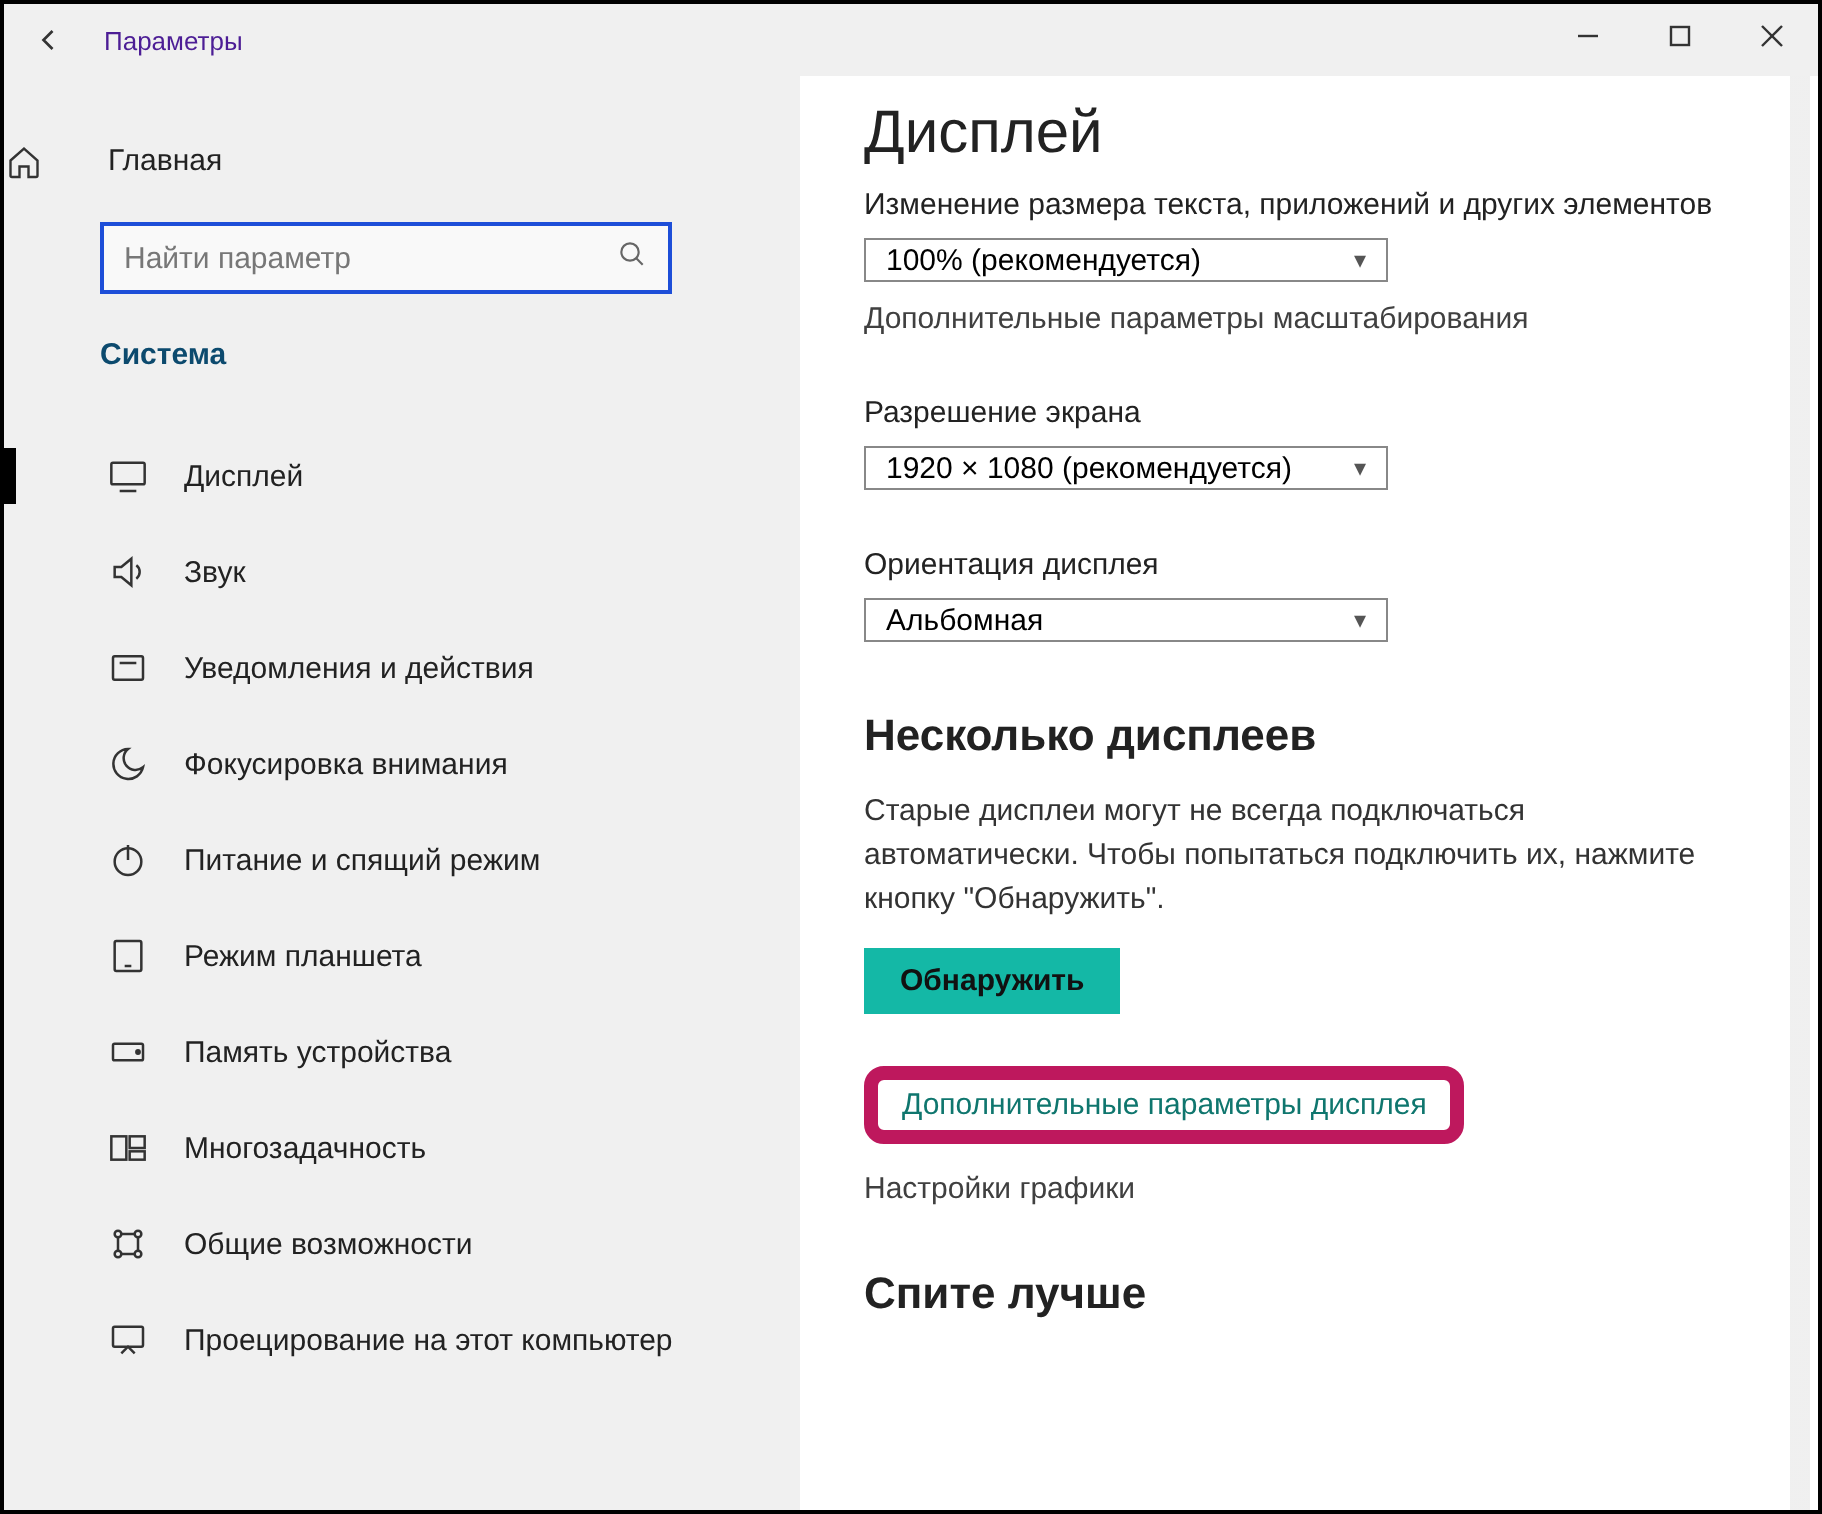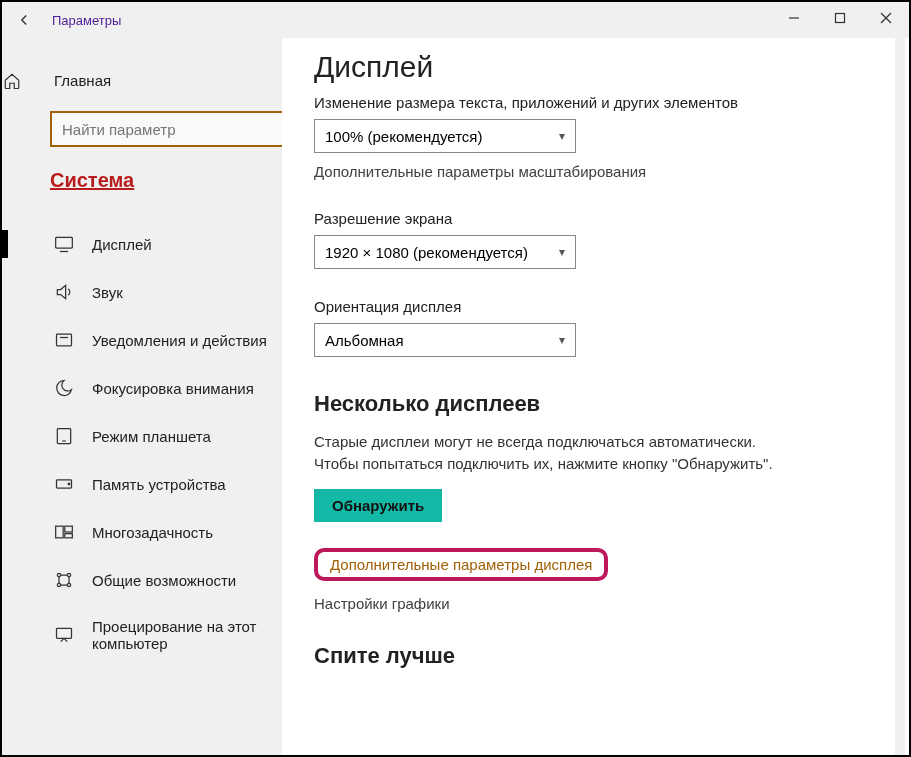--- a/index.html
+++ b/index.html
@@ -20,40 +20,40 @@
   .win-controls { position: absolute; right: 0; top: 0; display: flex; }
   .win-btn {
     width: 46px; height: 32px; display: flex; align-items: center; justify-content: center;
     cursor: pointer;
   }
 
   .body {
     display: flex; height: calc(100% - 36px);
   }
   .sidebar {
-    width: 280px; background: #f0f0f0; padding: 28px 0 0 0;
+    width: 398px; background: #f0f0f0; padding: 28px 0 0 0;
     overflow: hidden;
   }
   .home-row {
     display: flex; align-items: center; gap: 18px;
     padding: 6px 0 6px 52px; font-size: 15px; color: #222; cursor: pointer;
   }
   .home-row .icon { position: absolute; left: 0; }
   .search-wrap { padding: 16px 18px 0 48px; }
   .search-box {
-    width: 286px; height: 36px; border: 2px solid #a16207; background: #f9f9f9;
+    width: 286px; height: 36px; border: 2px solid #1d4ed8; background: #f9f9f9;
     display: flex; align-items: center; padding: 0 10px; justify-content: space-between;
   }
   .search-box input {
     border: none; outline: none; background: transparent; font-size: 15px;
     color: #555; width: 100%;
   }
   .search-box input::placeholder { color: #777; }
   .section-title {
-    padding: 22px 0 10px 48px; font-size: 20px; font-weight: 600; color: #b91c1c; text-decoration: underline;
+    padding: 22px 0 10px 48px; font-size: 15px; font-weight: 600; color: #0c4a6e;
   }
   .nav { list-style: none; margin-top: 18px; }
   .nav li {
     display: flex; align-items: center; gap: 18px;
     padding: 14px 0 14px 52px; font-size: 15px; color: #222; cursor: pointer;
     position: relative;
   }
   .nav li.selected::before {
     content: ""; position: absolute; left: 0; top: 10px; bottom: 10px;
     width: 6px; background: #000;
@@ -65,35 +65,35 @@
   .main {
     flex: 1; background: #fff; padding: 12px 40px 0 32px; overflow: hidden; position: relative;
   }
   .main::after {
     content: ""; position: absolute; right: 4px; top: 0; bottom: 0; width: 10px;
     background: linear-gradient(#ccc,#ccc); opacity: 0.3;
   }
   .h1 { font-size: 30px; font-weight: 300; color: #222; margin-bottom: 10px; }
   .label { font-size: 15px; color: #222; margin-top: 29px; margin-bottom: 8px; }
   .dropdown {
-    width: 262px; height: 34px; border: 1px solid #888; background: #fff;
+    width: 262px; height: 22px; border: 1px solid #888; background: #fff;
     display: flex; align-items: center; justify-content: space-between;
     padding: 0 10px; font-size: 15px; cursor: pointer;
   }
   .link { color: #404040; font-size: 15px; margin-top: 10px; cursor: pointer; display: inline-block; }
   .h2 { font-size: 22px; font-weight: 700; color: #222; margin-top: 34px; margin-bottom: 14px; }
   .para { font-size: 15px; color: #333; line-height: 1.45; max-width: 460px; }
   .btn {
     display: inline-block; background: #14b8a6; border: none;
     padding: 8px 18px; font-size: 15px; margin-top: 14px; cursor: pointer; color: #111; font-weight: bold;
   }
   .highlighted-link {
     display: inline-block;
-    border: 4px solid #be185d; border-radius: 10px;
-    padding: 4px 12px; margin-top: 26px; color: #a16207; font-size: 15px; cursor: pointer;
+    border: 7px solid #be185d; border-radius: 10px;
+    padding: 4px 12px; margin-top: 26px; color: #0f766e; font-size: 15px; cursor: pointer;
   }
   .chevron { font-size: 12px; color: #555; }
 </style>
 </head>
 <body>
 
 <div class="window">
 
   <div class="titlebar">
     <div class="back-btn">
@@ -181,20 +181,29 @@
           <span class="icon">
               <svg width="20" height="20" viewBox="0 0 24 24" fill="none" stroke="#333" stroke-width="1.5">
                 <path d="M21 14a9 9 0 1 1-9-11 7 7 0 0 0 9 11z"></path>
               </svg>
             </span>
           <span>Фокусировка внимания</span>
         </li>
         <li>
           <span class="icon">
               <svg width="20" height="20" viewBox="0 0 24 24" fill="none" stroke="#333" stroke-width="1.5">
+                <circle cx="12" cy="13" r="8"></circle>
+                <line x1="12" y1="3" x2="12" y2="12"></line>
+              </svg>
+            </span>
+          <span>Питание и спящий режим</span>
+        </li>
+        <li>
+          <span class="icon">
+              <svg width="20" height="20" viewBox="0 0 24 24" fill="none" stroke="#333" stroke-width="1.5">
                 <rect x="4" y="3" width="16" height="18" rx="1"></rect>
                 <line x1="10" y1="18" x2="14" y2="18"></line>
               </svg>
             </span>
           <span>Режим планшета</span>
         </li>
         <li>
           <span class="icon">
               <svg width="20" height="20" viewBox="0 0 24 24" fill="none" stroke="#333" stroke-width="1.5">
                 <rect x="3" y="7" width="18" height="10" rx="1"></rect>

